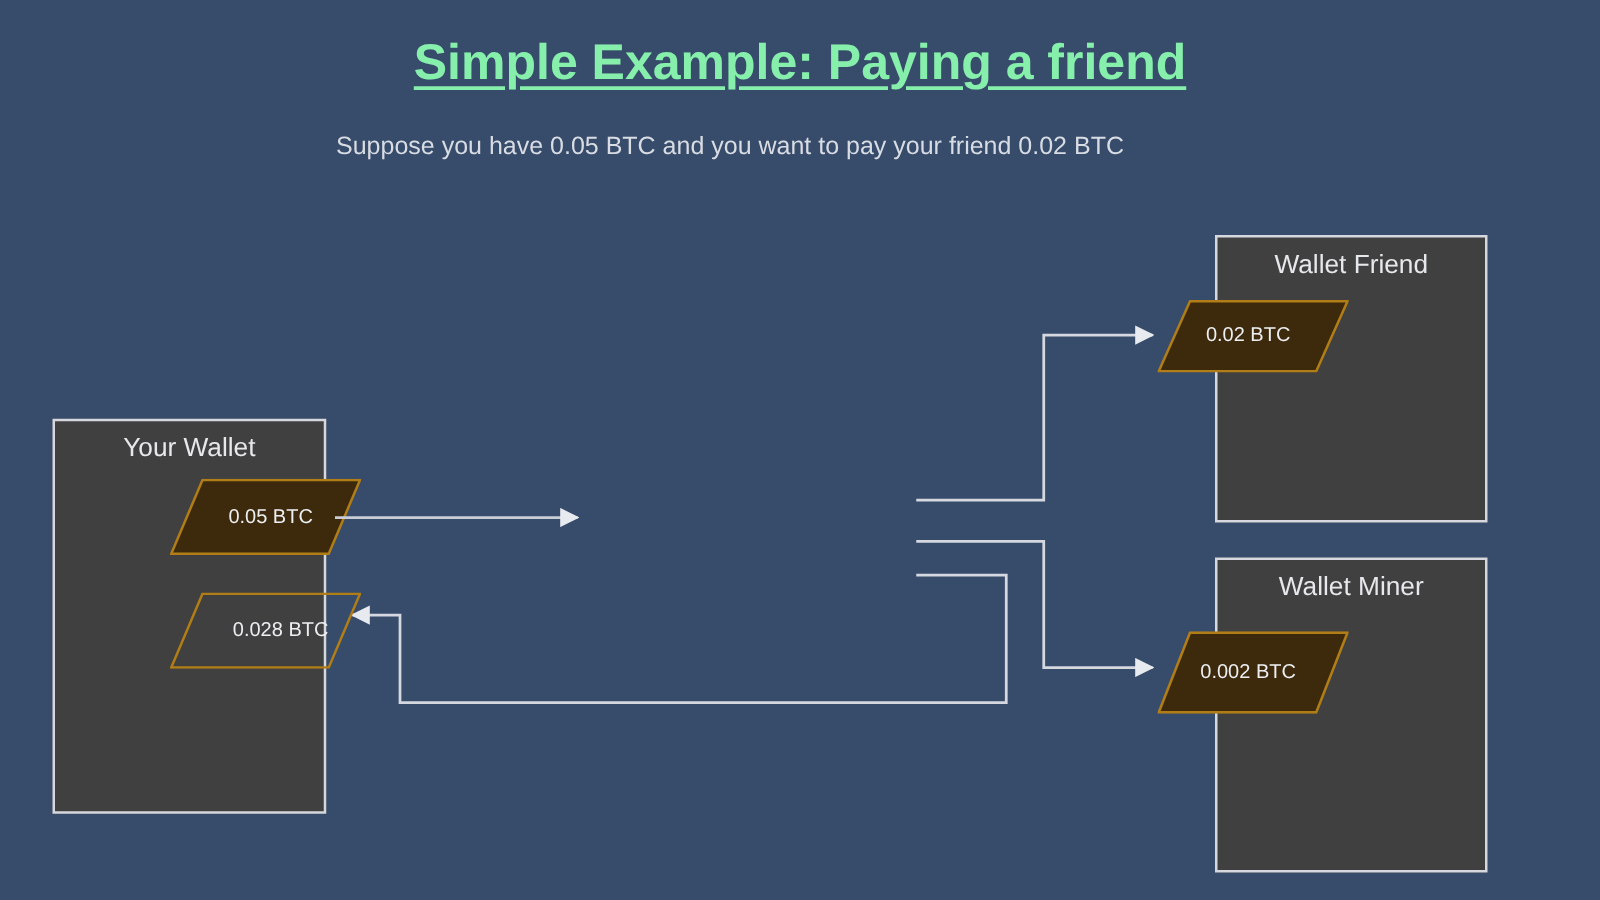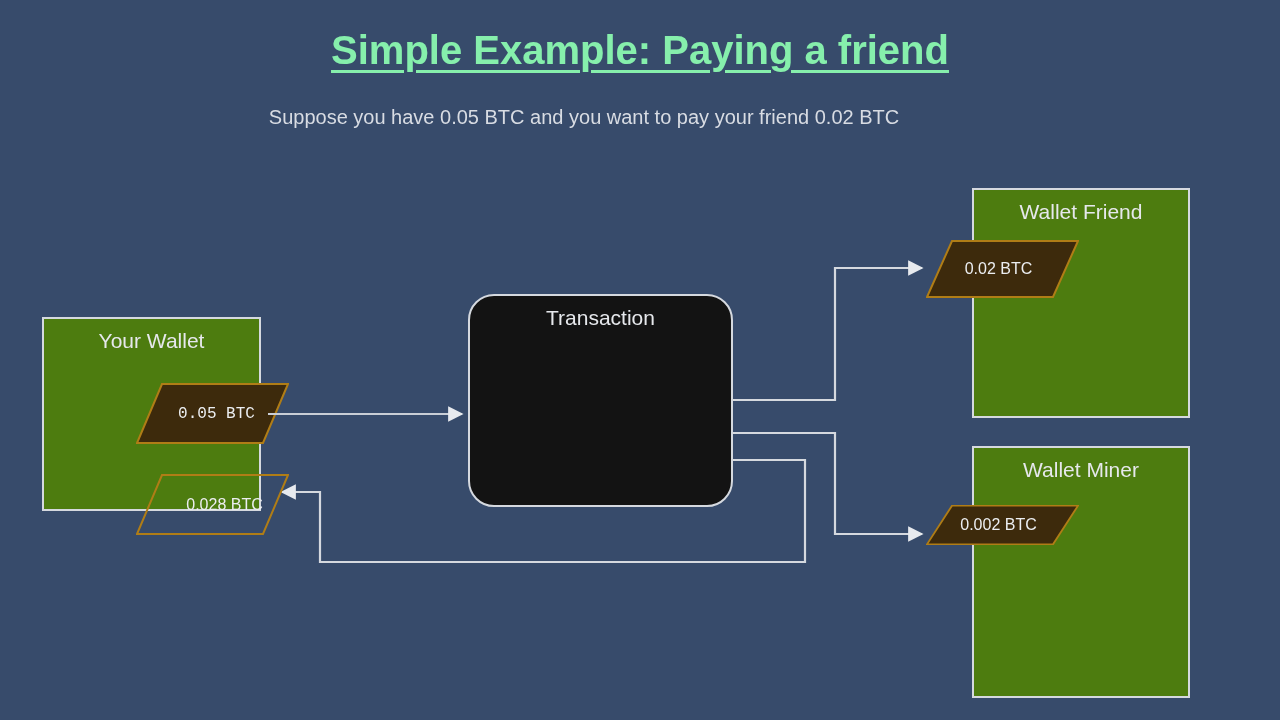--- a/index.html
+++ b/index.html
@@ -45,35 +45,35 @@
     color: #d8dce3;
     font-size: 20px;
     font-weight: normal;
     white-space: nowrap;
     padding-left: 24px;
   }
 
   
   .wallet-box {
     position: absolute;
-    background: #4d7c0f;
+    background: #404040;
     border: 2px solid #d5d9df;
     z-index: 2;
   }
   .wallet-title {
     position: absolute;
     left: 0; top: 10px;
     width: 100%;
     text-align: center;
     color: #e6e8ec;
     font-size: 21px;
     white-space: nowrap;
   }
 
-  #wallet-you    { left: 42px;  top: 317px; width: 219px; height: 194px; }
+  #wallet-you    { left: 42px;  top: 335px; width: 219px; height: 316px; }
   #wallet-friend { left: 972px; top: 188px; width: 218px; height: 230px; }
   #wallet-miner  { left: 972px; top: 446px; width: 218px; height: 252px; }
 
   
   .utxo {
     position: absolute;
     z-index: 6;
     display: flex;
     align-items: center;
     justify-content: center;
@@ -85,24 +85,24 @@
     position: absolute;
     left: 0; top: 0;
     width: 100%; height: 100%;
   }
   .utxo .utxo-label {
     position: relative;
     z-index: 2;
     pointer-events: none;
   }
 
-  #utxo-in-005   { left: 136px; top: 383px;  width: 153px; height: 61px; font-family: Liberation Mono, monospace; }
+  #utxo-in-005   { left: 136px; top: 383px;  width: 153px; height: 61px; }
   #utxo-change   { left: 136px; top: 474px;  width: 153px; height: 61px; }
   #utxo-friend   { left: 926px; top: 240px;  width: 153px; height: 58px; align-items: center; }
-  #utxo-miner    { left: 926px; top: 505px;  width: 153px; height: 40px; }
+  #utxo-miner    { left: 926px; top: 505px;  width: 153px; height: 66px; }
 
   
   #utxo-change .utxo-label { transform: translateX(4px); margin-left: 16px; }
   #utxo-in-005 .utxo-label { transform: translateX(4px); }
   #utxo-friend .utxo-label { transform: translateX(-4px); }
   #utxo-miner  .utxo-label { transform: translateX(-4px); }
 
   
   #tx-node {
     position: absolute;
@@ -179,23 +179,20 @@
     <span class="utxo-label">0.05 BTC</span>
   </div>
 
   <div class="utxo" id="utxo-change">
     <svg class="shape" viewBox="0 0 153 61" preserveAspectRatio="none">
       <polygon points="26,1 152,1 127,60 1,60" fill="none" stroke="#b07d16" stroke-width="2"></polygon>
     </svg>
     <span class="utxo-label">0.028 BTC</span>
   </div>
 
-  <div id="tx-node">
-    <div id="tx-label">Transaction</div>
-  </div>
 
   <div class="wallet-box" id="wallet-friend">
     <div class="wallet-title">Wallet Friend</div>
   </div>
 
   <div class="utxo" id="utxo-friend">
     <svg class="shape" viewBox="0 0 153 58" preserveAspectRatio="none">
       <polygon points="26,1 152,1 127,57 1,57" fill="#3d2a0c" stroke="#b07d16" stroke-width="2"></polygon>
     </svg>
     <span class="utxo-label">0.02 BTC</span>

